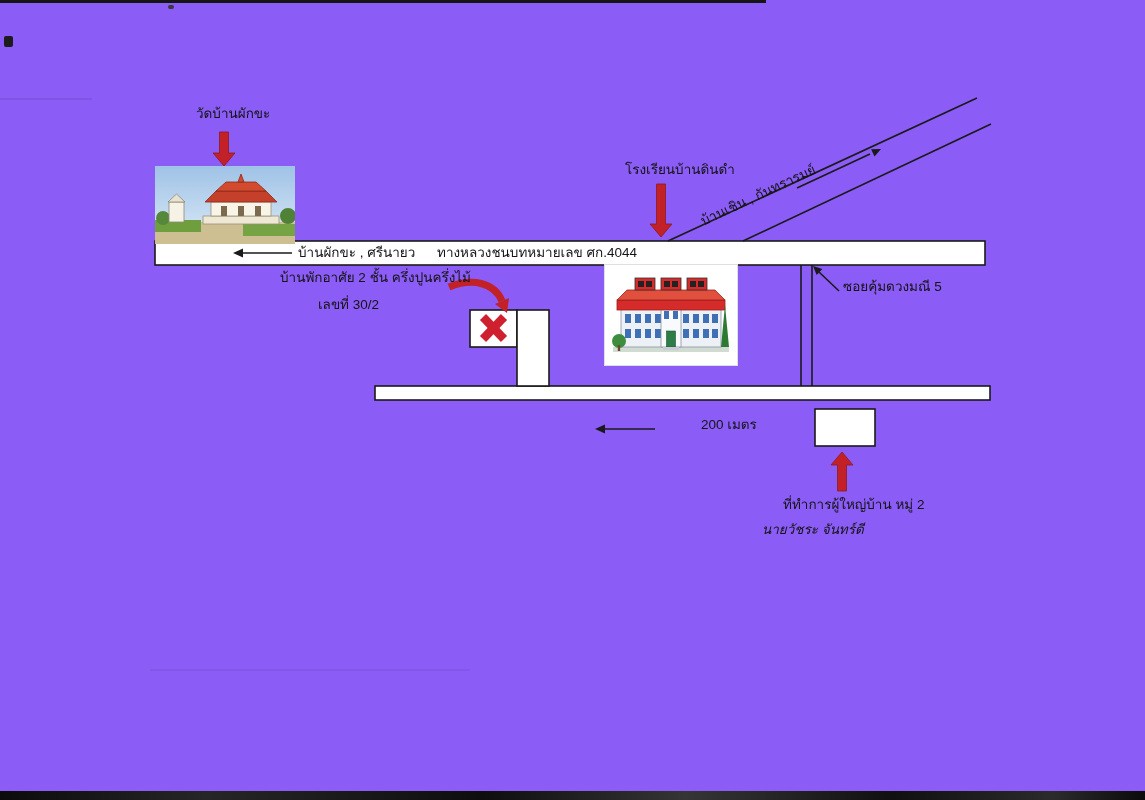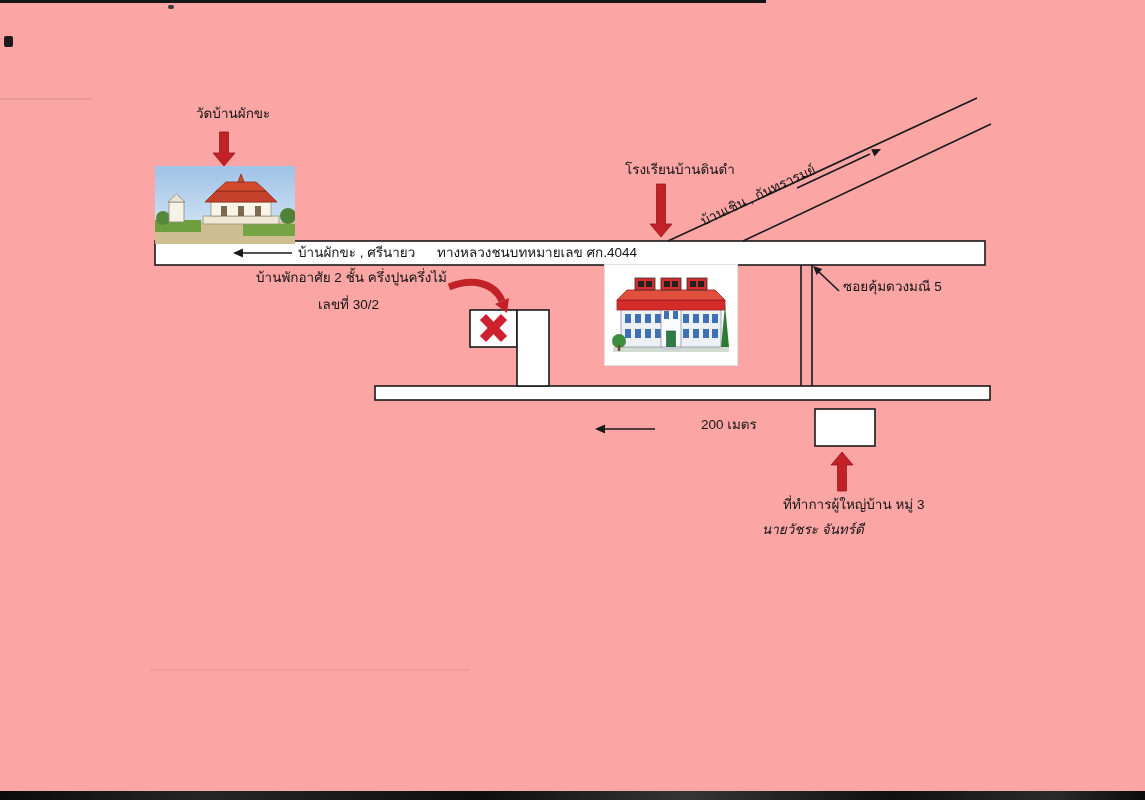--- a/index.html
+++ b/index.html
@@ -1,19 +1,19 @@
 <!DOCTYPE html>
 <html><head>
 <meta charset="utf-8">
 <style>
   html,body{margin:0;padding:0;background:#e9e9e9;}
   .canvas{
     position:relative;
     width:1145px;height:800px;
-    background:#fca5a5;
+    background:#8b5cf6;
     font-family:"Liberation Sans",sans-serif;
     color:#1a1a1a;
     overflow:hidden;
   }
   .linework{position:absolute;left:0;top:0;z-index:1;}
   .photo{position:absolute;z-index:2;}
   .photo svg{display:block;}
   .label{
     position:absolute;z-index:3;
     font-size:13.5px;line-height:1.25;
@@ -180,29 +180,29 @@
   <div class="label" style="left:196px;top:106px;">วัดบ้านผักขะ</div>
 
   <div class="label" style="left:614px;top:162px;margin-left:11px;">โรงเรียนบ้านดินดำ</div>
 
   <div class="label rotated" style="left:702px;top:214px;">บ้านเชิน , กันทรารมย์</div>
 
   <div class="label" style="left:298px;top:245px;">บ้านผักขะ , ศรีนายว</div>
 
   <div class="label" style="left:437px;top:245px;text-align:right;">ทางหลวงชนบทหมายเลข ศก.4044</div>
 
-  <div class="label" style="left:256px;top:270px;">บ้านพักอาศัย 2 ชั้น ครึ่งปูนครึ่งไม้</div>
+  <div class="label" style="left:280px;top:270px;">บ้านพักอาศัย 2 ชั้น ครึ่งปูนครึ่งไม้</div>
 
   <div class="label" style="left:318px;top:297px;">เลขที่ 30/2</div>
 
   <div class="label" style="left:843px;top:279px;">ซอยคุ้มดวงมณี 5</div>
 
   <div class="label" style="left:701px;top:417px;">200 เมตร</div>
 
-  <div class="label" style="left:783px;top:497px;">ที่ทำการผู้ใหญ่บ้าน หมู่ 3</div>
+  <div class="label" style="left:783px;top:497px;">ที่ทำการผู้ใหญ่บ้าน หมู่ 2</div>
 
   <div class="label" style="left:762px;top:522px;font-style:italic;">นายวัชระ จันทร์ดี</div>
 
   <div class="artifact art-top-line"></div>
   <div class="artifact art-top-dot"></div>
   <div class="artifact art-left-blob"></div>
   <div class="artifact art-smudge-1"></div>
   <div class="artifact art-smudge-2"></div>
   <div class="artifact art-bottom-bar"></div>
 

